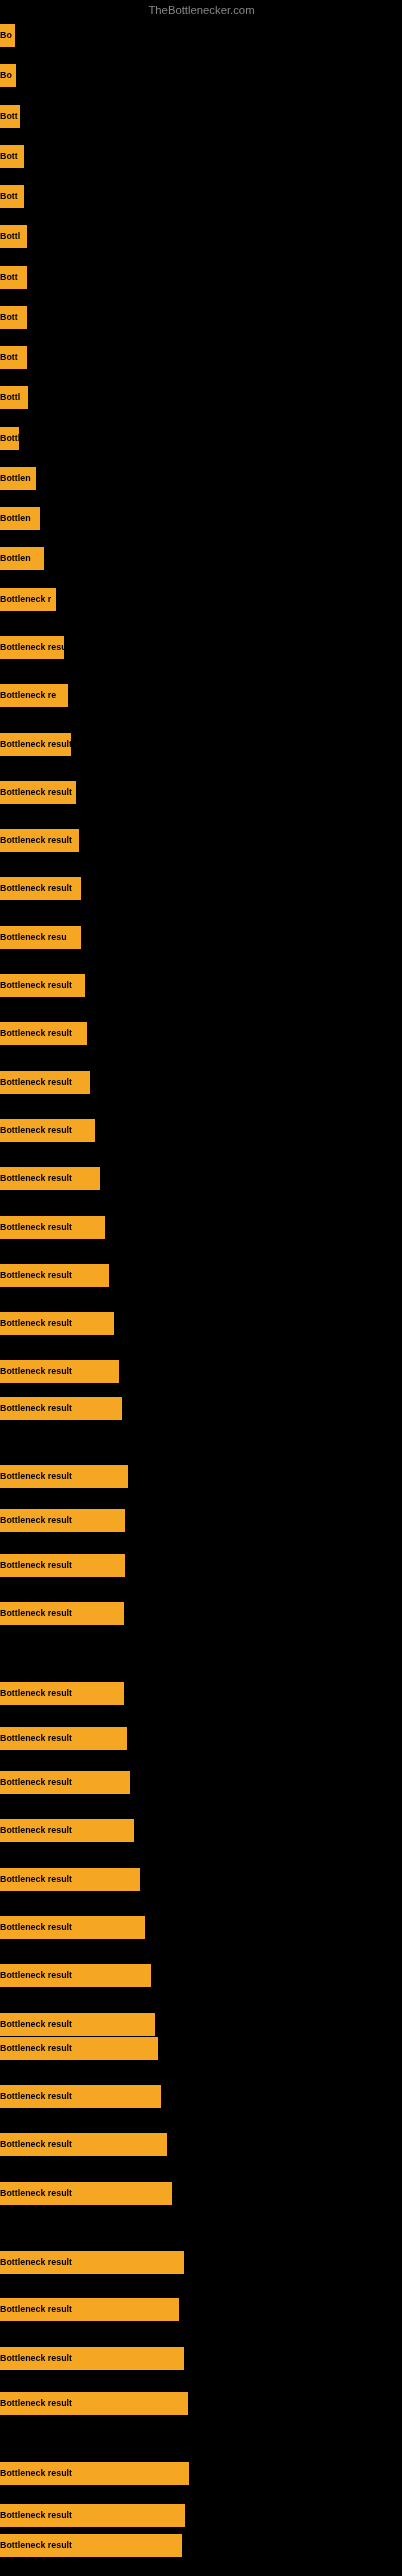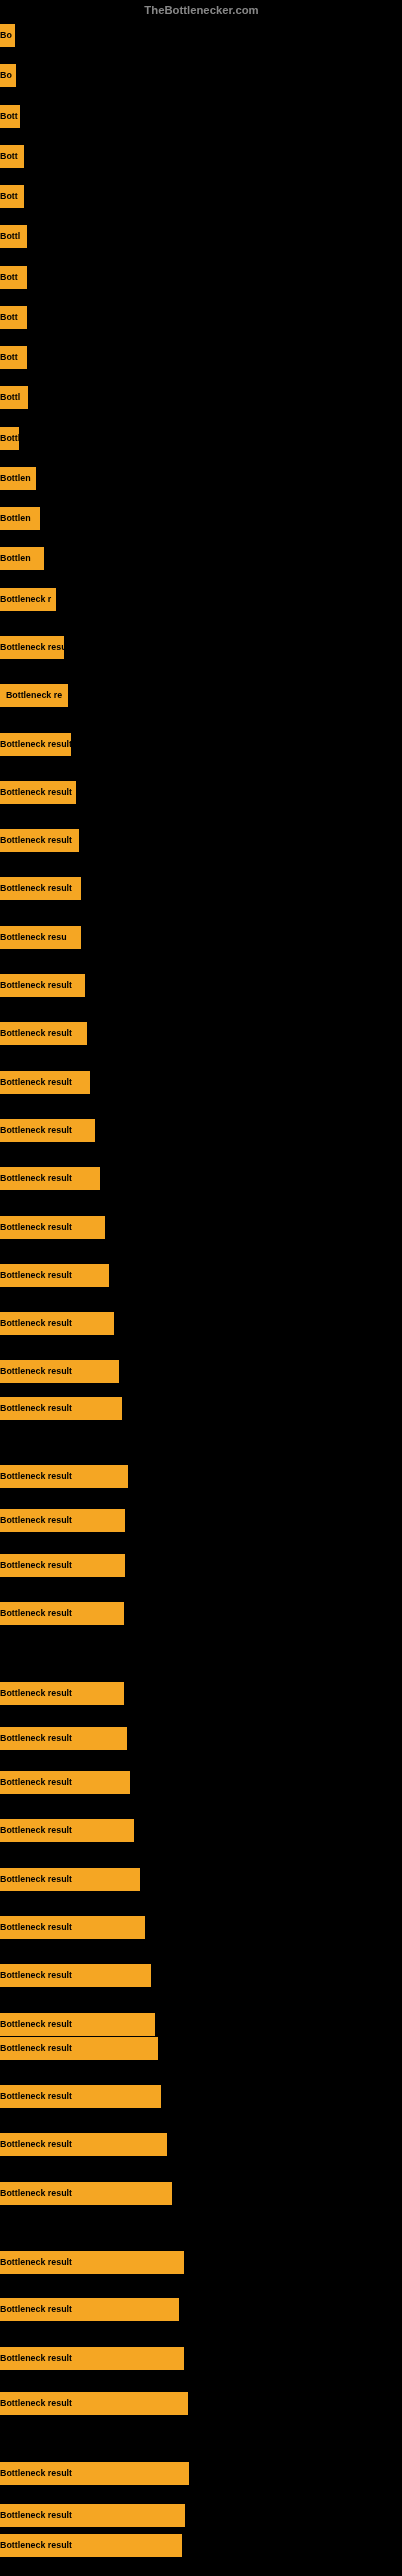--- a/index.html
+++ b/index.html
@@ -17,21 +17,20 @@
     }
 
     .site-title {
       position: absolute;
       top: 4px;
       left: 50%;
       transform: translateX(-50%);
       color: #888888;
       font-size: 11.3px;
       white-space: nowrap;
-      font-weight: bold;
     }
 
     .bottleneck-bar {
       position: absolute;
       left: 0;
       height: 22.5px;
       background-color: #F5A623;
       display: flex;
       align-items: center;
       padding-left: 0;
@@ -91,21 +90,21 @@
   </div>
 <div class="bottleneck-bar" style="top: 547px; width: 44px;">
     <span>Bottlen</span>
   </div>
 <div class="bottleneck-bar" style="top: 588px; width: 56px;">
     <span>Bottleneck r</span>
   </div>
 <div class="bottleneck-bar" style="top: 636px; width: 64px;">
     <span>Bottleneck resul</span>
   </div>
-<div class="bottleneck-bar" style="top: 684px; width: 68px; justify-content: center;">
+<div class="bottleneck-bar" style="top: 684px; width: 68px;">
     <span>Bottleneck re</span>
   </div>
 <div class="bottleneck-bar" style="top: 733px; width: 71px;">
     <span>Bottleneck result</span>
   </div>
 <div class="bottleneck-bar" style="top: 781px; width: 76px;">
     <span>Bottleneck result</span>
   </div>
 <div class="bottleneck-bar" style="top: 829px; width: 79px;">
     <span>Bottleneck result</span>

